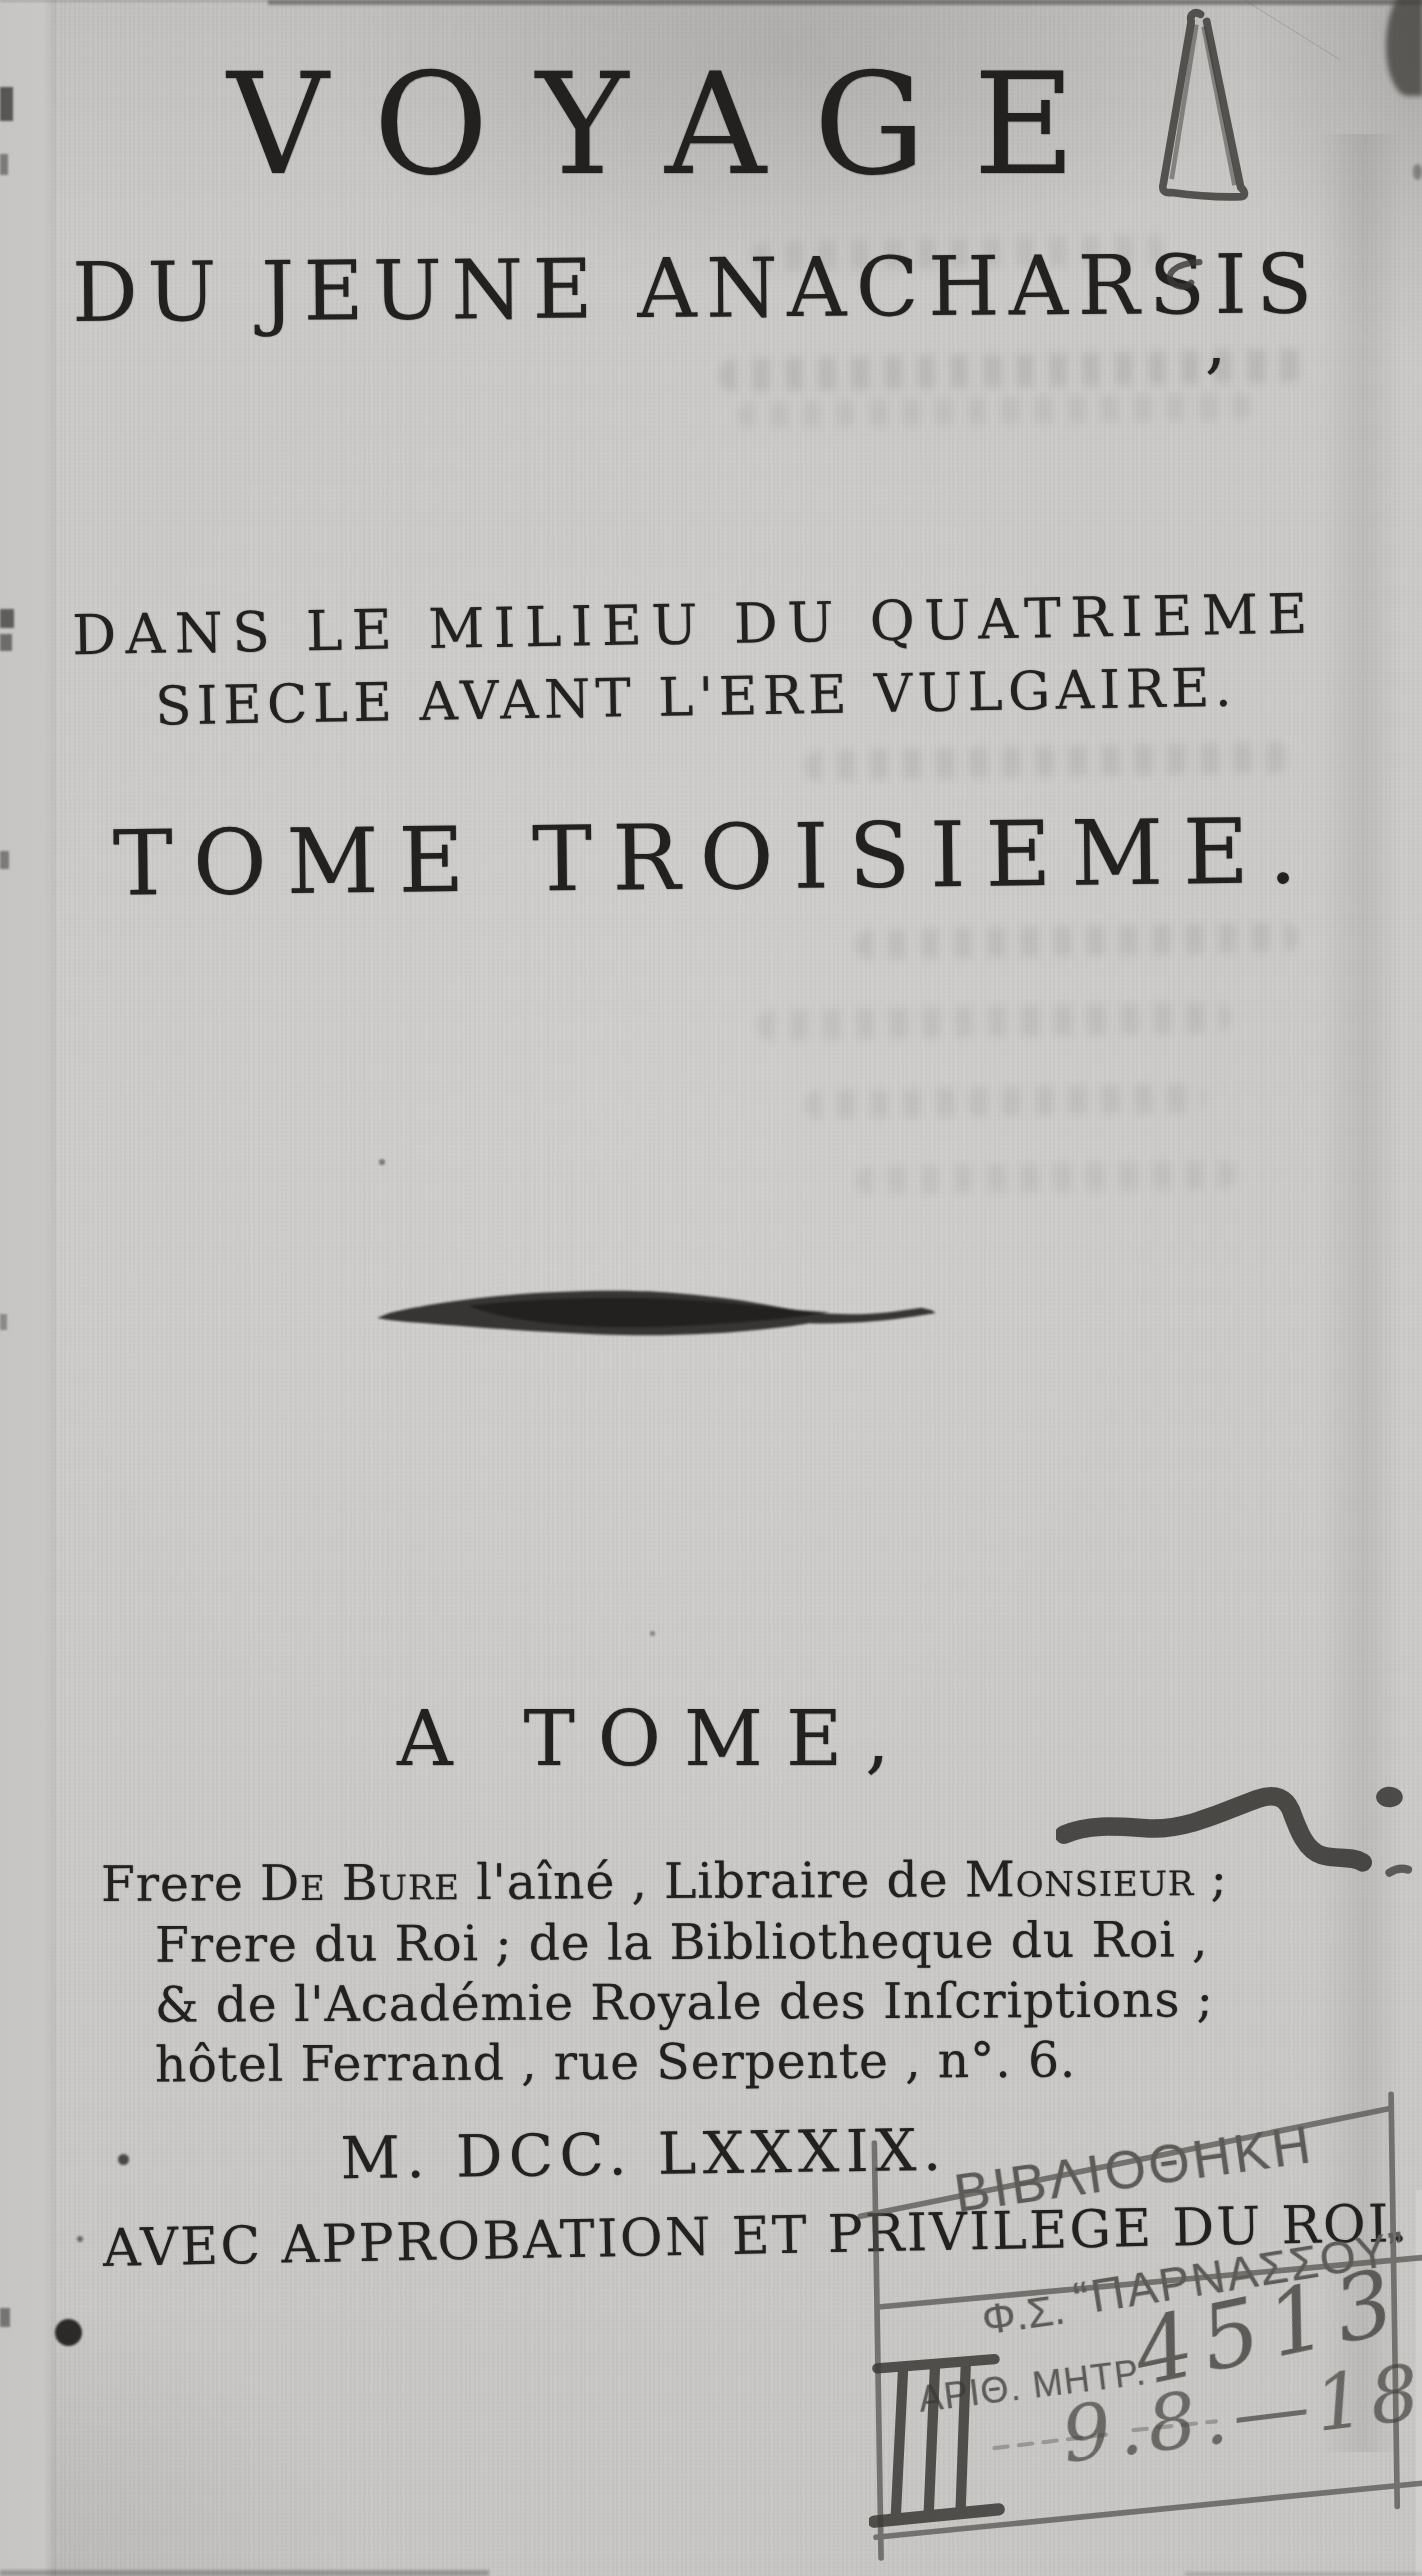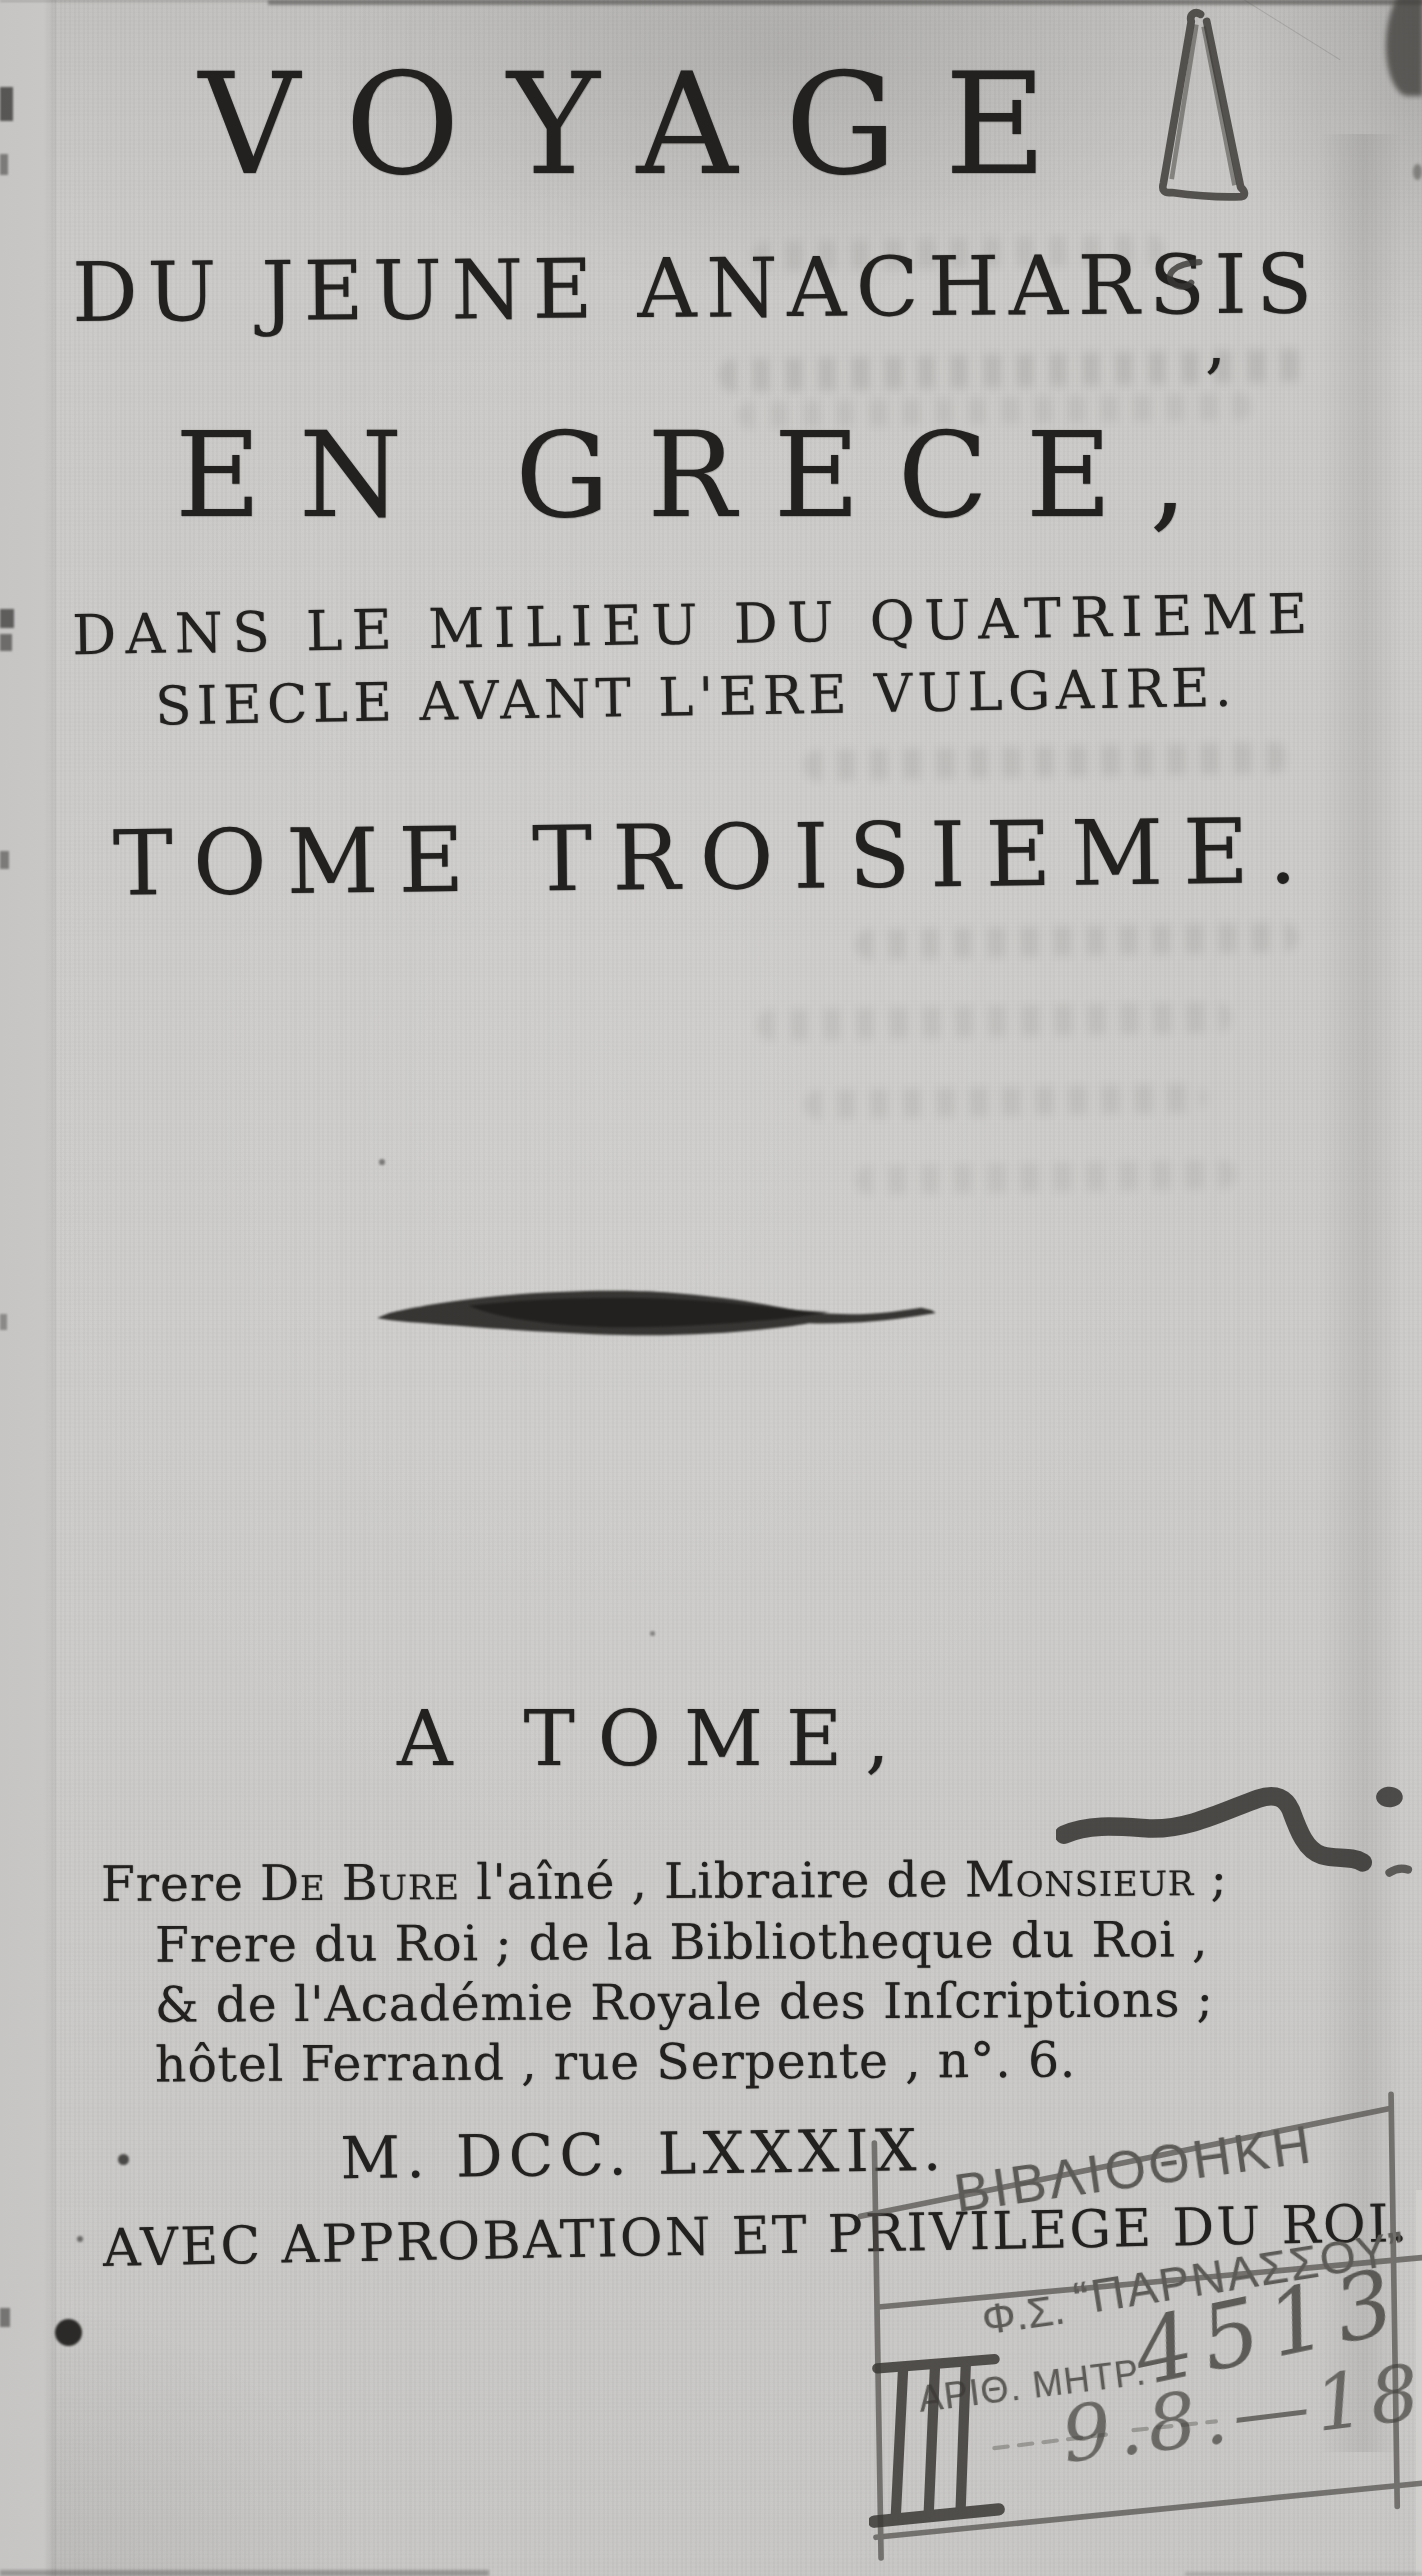--- a/index.html
+++ b/index.html
@@ -79,26 +79,25 @@
 
   <div class="abs ghost" style="left:752px;top:238px;width:412px;height:30px;opacity:.09;"></div>
   <div class="abs ghost" style="left:719px;top:354px;width:587px;height:33px;opacity:.12;"></div>
   <div class="abs ghost" style="left:737px;top:398px;width:515px;height:26px;opacity:.08;"></div>
   <div class="abs ghost" style="left:804px;top:746px;width:484px;height:31px;opacity:.10;"></div>
   <div class="abs ghost" style="left:855px;top:926px;width:443px;height:30px;opacity:.10;"></div>
   <div class="abs ghost" style="left:757px;top:1006px;width:474px;height:31px;opacity:.09;"></div>
   <div class="abs ghost" style="left:804px;top:1087px;width:402px;height:29px;opacity:.09;"></div>
   <div class="abs ghost" style="left:855px;top:1163px;width:381px;height:29px;opacity:.08;"></div>
 
-  <div class="abs line t1 ctr" style="left:170px;top:55px;width:953px;">VOYAGE</div>
+  <div class="abs line t1 ctr" style="left:170px;top:55px;width:953px;text-align:right;">VOYAGE</div>
 
   <div class="abs line t2 ctr" style="left:72px;top:248px;width:1164px;transform:rotate(-0.4deg);">DU JEUNE ANACHARSIS</div>
   <div class="abs line" style="left:1205px;top:309px;font-size:67px;">,</div>
 
-  <div class="abs line t3 ctr" style="left:175px;top:416px;width:979px;">EN GRECE,</div>
 
   <div class="abs line s1 ctr" style="left:72px;top:598px;width:1175px;transform:rotate(-1deg);">DANS LE MILIEU DU QUATRIEME</div>
   <div class="abs line s2 ctr" style="left:155px;top:671px;width:979px;transform:rotate(-1deg);">SIECLE AVANT L'ERE VULGAIRE.</div>
 
   <div class="abs line tome ctr" style="left:113px;top:813px;width:1103px;transform:rotate(-0.6deg);">TOME TROISIEME.</div>
 
   <svg class="abs" style="left:376px;top:1285px;filter:blur(0.8px);" width="567" height="62" viewBox="0 0 1100 120" aria-label="lens-rule-ornament">
     <path fill="#262522" opacity=".9" d="M2,64 L26,54 C60,46 120,34 210,24 C330,11 470,8 560,14 C660,21 740,34 800,46
          C860,57 930,60 1000,52 L1058,44 L1078,49 L1086,54 L1050,60
          C990,69 920,76 840,74 C760,88 620,100 480,97 C360,94 220,84 120,76

